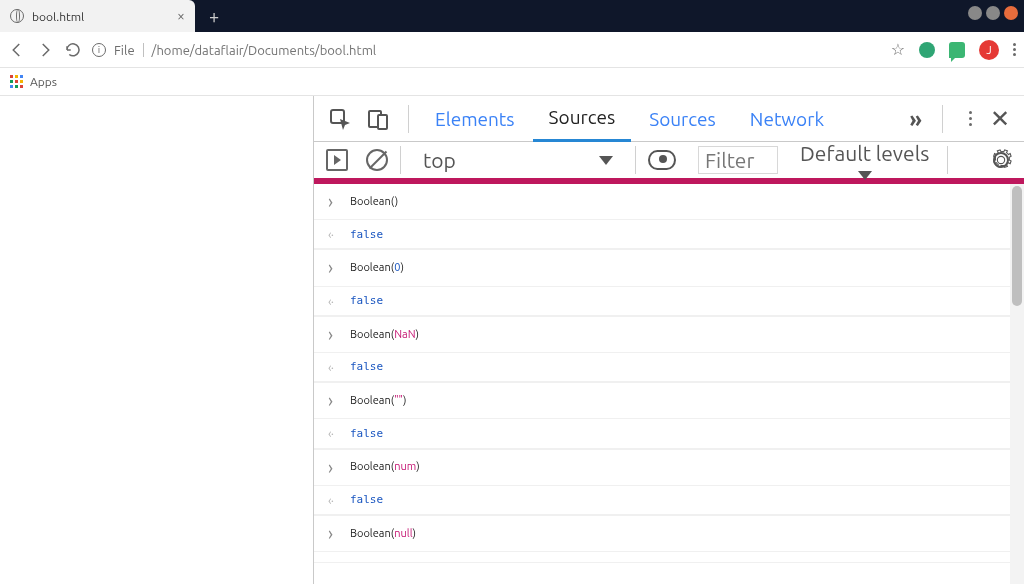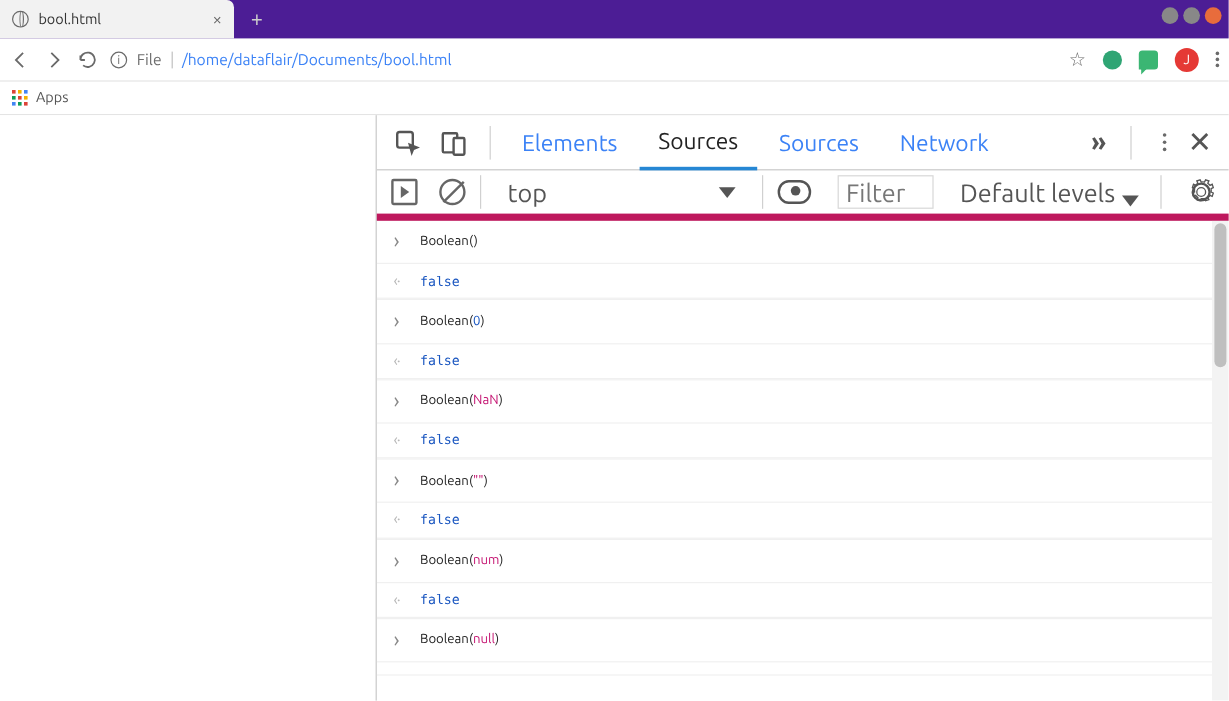--- a/index.html
+++ b/index.html
@@ -1,35 +1,35 @@
 <!DOCTYPE html>
 <html><head>
 <meta charset="utf-8">
 <style>
 * { margin: 0; padding: 0; box-sizing: border-box; font-family: "Ubuntu", "Segoe UI", Arial, sans-serif; }
 html, body { width: 1024px; height: 584px; overflow: hidden; background: #fff; }
 
 
-.titlebar { height: 32px; background: #4c1d95; display: flex; align-items: center; color: #ddd; font-size: 12px; position: relative; }
+.titlebar { height: 32px; background: #0f172a; display: flex; align-items: center; color: #ddd; font-size: 12px; position: relative; }
 .tab { height: 32px; background: #f2f2f2; width: 195px; display: flex; align-items: center; padding: 0 10px; color: #333; border-top-right-radius: 6px; position: relative; }
 .tab .globe { width: 14px; height: 14px; border: 1.5px solid #6a6a6a; border-radius: 50%; margin-right: 8px; position: relative; }
 .tab .globe::before { content:""; position:absolute; left:5px; top:-1px; width:2px; height:14px; border-left:1px solid #6a6a6a; border-right:1px solid #6a6a6a; border-radius:50%; }
 .tab .close { margin-left: auto; color: #666; font-size: 14px; line-height: 1; cursor: pointer; }
 .newtab { width: 26px; height: 26px; margin-left: 6px; display:flex; align-items:center; justify-content:center; color:#ccc; font-size:18px; cursor:pointer; }
 .winctrl { position:absolute; right:6px; top:6px; display:flex; gap:4px; }
 .winctrl span { width:14px; height:14px; border-radius:50%; background:#6a6a6a; display:inline-block; }
 .winctrl span.min{ background:#888;} .winctrl span.max{ background:#888;} .winctrl span.closew{ background:#e86c3c;}
 
 
 .urlbar { height: 36px; background:#fff; border-bottom:1px solid #e4e4e4; display:flex; align-items:center; padding: 0 8px; gap: 10px; }
 .urlbar .nav-icon { width:18px; height:18px; display:flex; align-items:center; justify-content:center; color:#6a6a6a; cursor:pointer; }
 .urlbar svg { stroke:#6a6a6a; }
 .omnibox { flex:1; display:flex; align-items:center; color:#5c5c5c; font-size:13px; gap:8px; }
 .omnibox .file-label { color:#6d6d6d; }
-.omnibox .path { color:#3b82f6; }
+.omnibox .path { color:#737373; }
 .url-right { margin-left:auto; display:flex; align-items:center; gap:14px; }
 .star { color:#6a6a6a; font-size:16px; }
 .dot-g { width:16px;height:16px;border-radius:50%;background:#2fa574; }
 .dot-comment { width:16px;height:16px;background:#3bb673;border-radius:3px 3px 3px 0; position:relative;}
 .dot-comment::after{content:"";position:absolute;left:2px;bottom:-4px;border:4px solid transparent;border-top-color:#3bb673;border-left-color:#3bb673;}
 .avatar { width:20px;height:20px;border-radius:50%;background:#e53935;color:#fff;font-size:11px;display:flex;align-items:center;justify-content:center;}
 .menu-dots { display:flex; flex-direction:column; gap:2px; cursor:pointer; }
 .menu-dots span{width:3px;height:3px;background:#6a6a6a;border-radius:50%;}
 
 
@@ -63,21 +63,21 @@
 .dt-toolbar { height: 42px; border-bottom:6px solid #be185d; display:flex; align-items:center; padding:0 12px; font-size:21px; color:#555; font-family:"Segoe UI",Arial,sans-serif; gap:4px;}
 .sq-btn { width:22px;height:22px; border:2px solid #666; display:flex;align-items:center;justify-content:center; cursor:pointer; border-radius:2px;}
 .sq-btn .tri{ width:0;height:0;border-top:5px solid transparent;border-bottom:5px solid transparent;border-left:7px solid #666;}
 .no-sign { width:22px;height:22px;border:2px solid #666;border-radius:50%;position:relative;cursor:pointer;}
 .no-sign::after{content:"";position:absolute;left:-2px;top:8px;width:24px;height:2px;background:#666;transform:rotate(-45deg);}
 .ctx-select { flex:0 0 210px; display:flex; align-items:center; justify-content:space-between; padding:0 10px; cursor:pointer;}
 .ctx-select .caret{ width:0;height:0;border-left:7px solid transparent;border-right:7px solid transparent;border-top:9px solid #555;}
 .eye { width:28px;height:20px;border:2px solid #555;border-radius:60% 60% 60% 60% / 90% 90% 90% 90%; position:relative; cursor:pointer;}
 .eye::after{content:"";position:absolute;left:9px;top:3px;width:8px;height:8px;background:#555;border-radius:50%;}
 .filter-box { width:80px; height:28px; border:1px solid #d8d8d8; padding:0 6px; display:flex; align-items:center; color:#777; cursor:text;}
-.level-select { display:flex; align-items:flex-end; gap:6px; cursor:pointer;}
+.level-select { display:flex; align-items:center; gap:6px; cursor:pointer;flex-direction:column;}
 .level-select .caret{ width:0;height:0;border-left:7px solid transparent;border-right:7px solid transparent;border-top:9px solid #555;}
 .gear { width:22px;height:22px; margin-left:auto; position:relative; cursor:pointer;}
 .gear::before{content:"";position:absolute;inset:3px;border:2px solid #555;border-radius:50%;}
 .gear svg{position:absolute;inset:0;}
 
 
 .console { flex:1; overflow:auto; font-size:11px; color:#222; position:relative;}
 .console-inner{ border-right:14px solid transparent; }
 .scroll-track{ position:absolute; right:0; top:0; bottom:0; width:14px; background:#f3f3f3;}
 .scroll-thumb{ position:absolute; right:2px; top:2px; width:10px; height:120px; background:#bfbfbf; border-radius:5px;}

